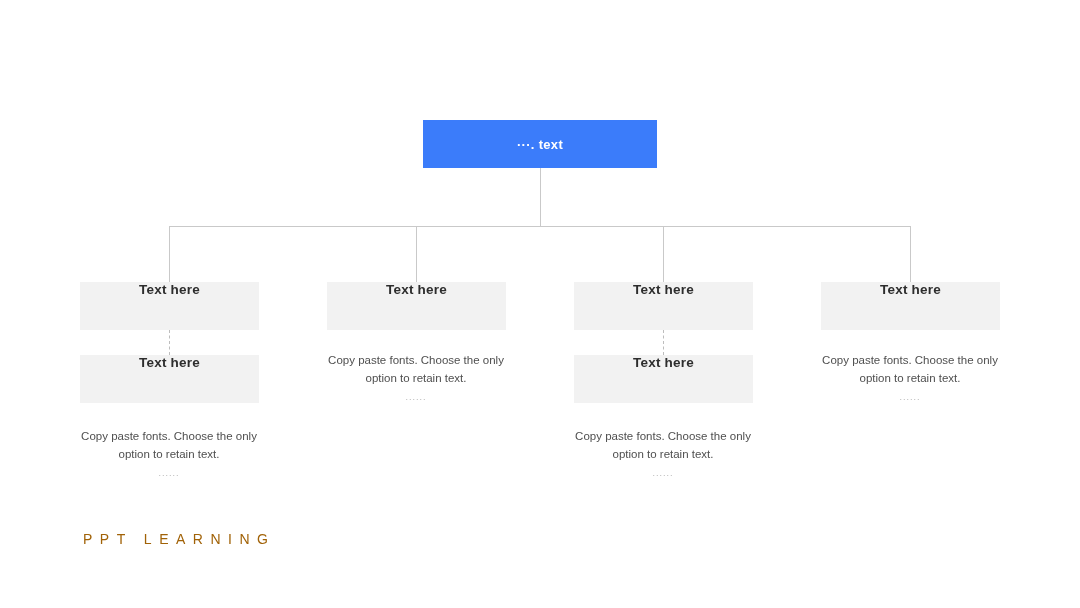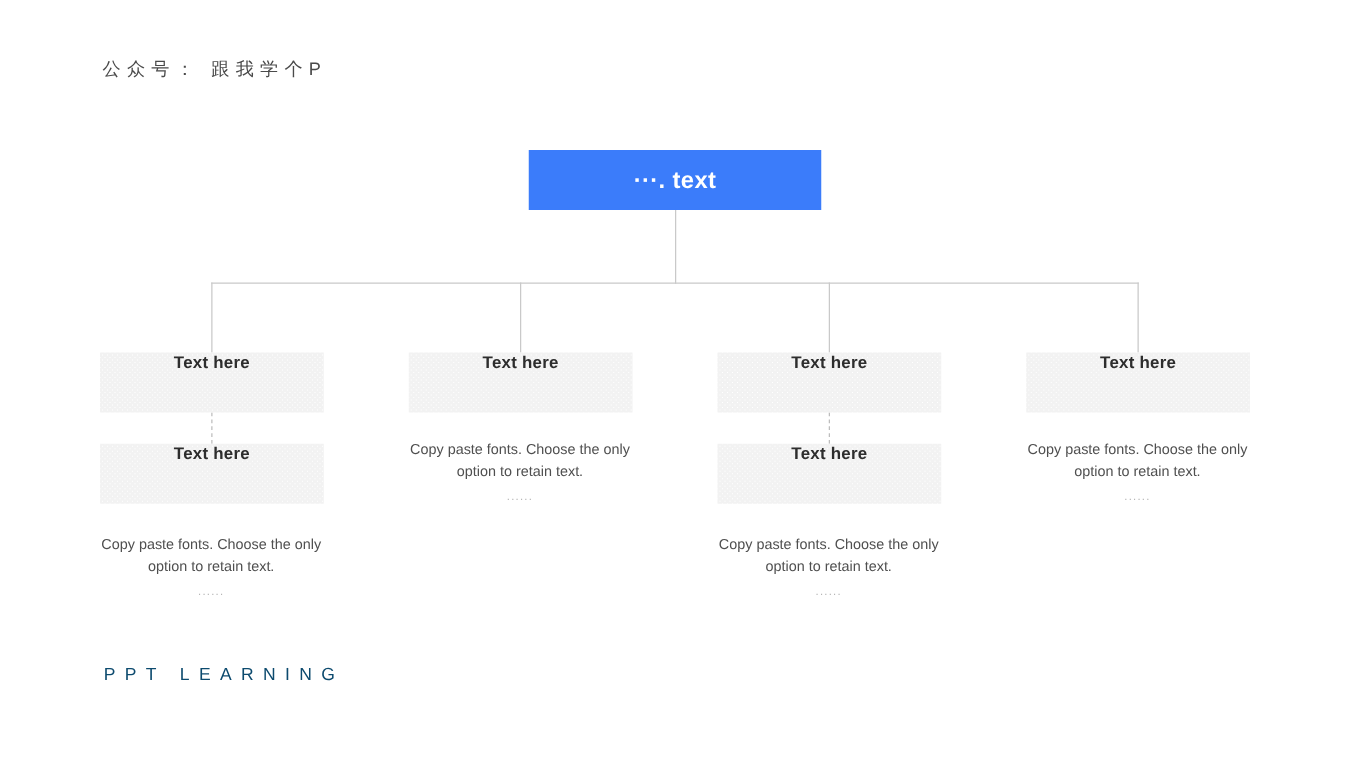--- a/index.html
+++ b/index.html
@@ -32,21 +32,21 @@
     letter-spacing: 5px;
     color: #4a4a4a;
     white-space: nowrap;
   }
   .footer-brand {
     position: absolute;
     left: 83px;
     top: 531px;
     font-size: 14px;
     letter-spacing: 7.5px;
-    color: #0c4a6e;
+    color: #a16207;
     white-space: nowrap;
   }
 
   
   .line {
     position: absolute;
     background: #c9c9c9;
   }
   .line.v { width: 1px; }
   .line.h { height: 1px; }
@@ -64,21 +64,21 @@
     top: 120px;
     width: 234px;
     height: 48px;
     background: #3b7cfa;
     display: flex;
     align-items: center;
     justify-content: center;
   }
   .node-root-label {
     color: #ffffff;
-    font-size: 19px;
+    font-size: 13px;
     font-weight: bold;
     letter-spacing: 0.3px;
     line-height: 1;
   }
 
   
   .node-box {
     position: absolute;
     width: 179px;
     height: 48px;
@@ -113,21 +113,20 @@
     color: #b4b4b4;
     letter-spacing: 1px;
     margin-top: 1px;
   }
 </style>
 </head>
 <body>
 
 <div class="slide">
 
-  <div class="wechat-header">公众号： 跟我学个P</div>
 
   <div class="line v" style="left:540px; top:168px; height:59px;"></div>
 
   <div class="line h" style="left:169px; top:226px; width:742px;"></div>
 
   <div class="line v" style="left:169px; top:226px; height:56px;"></div>
   <div class="line v" style="left:416px; top:226px; height:56px;"></div>
   <div class="line v" style="left:663px; top:226px; height:56px;"></div>
   <div class="line v" style="left:910px; top:226px; height:56px;"></div>
 

